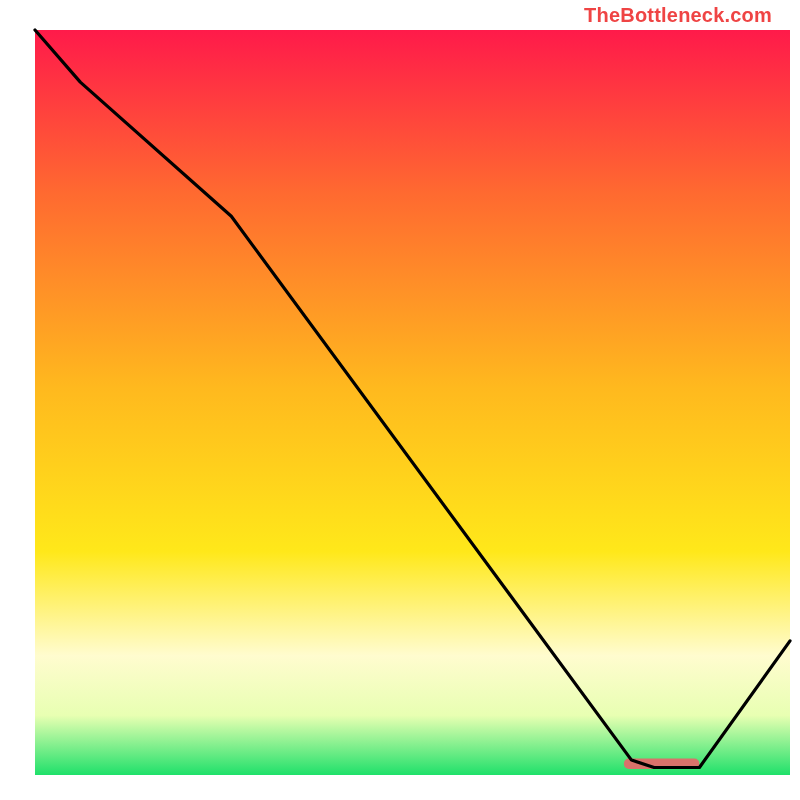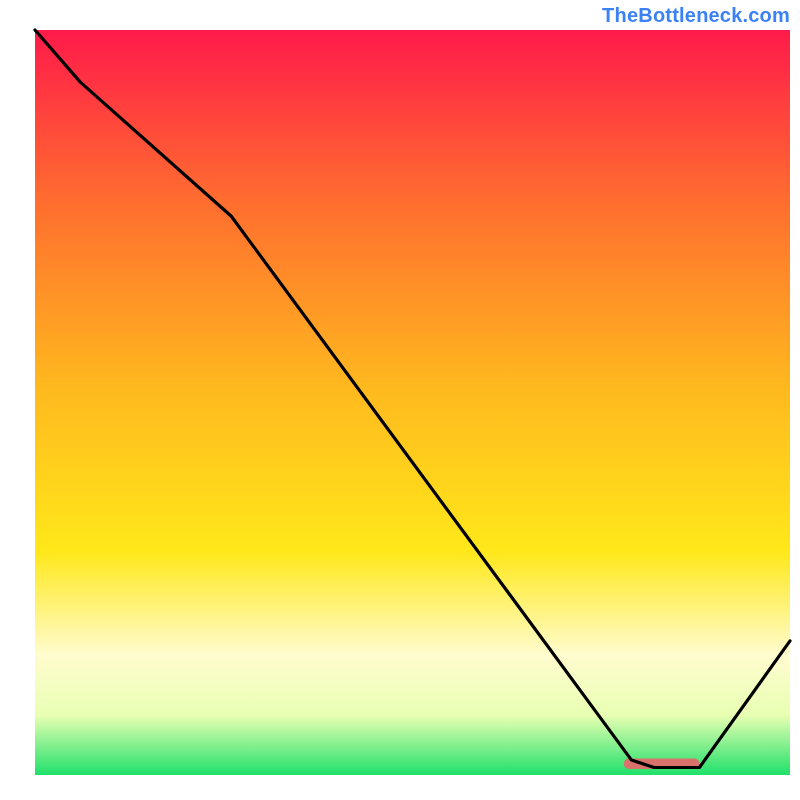--- a/index.html
+++ b/index.html
@@ -12,24 +12,24 @@
     font-family: Arial, Helvetica, sans-serif;
   }
   .stage {
     position: relative;
     width: 800px;
     height: 800px;
   }
   .watermark {
     position: absolute;
     top: 4px;
-    right: 10px;
+    right: 28px;
     font-size: 20px;
     font-weight: 600;
-    color: #3b82f6;
+    color: #ef4444;
     letter-spacing: 0.2px;
     z-index: 10;
   }
   svg {
     position: absolute;
     top: 0;
     left: 0;
   }
 </style>
 </head>

